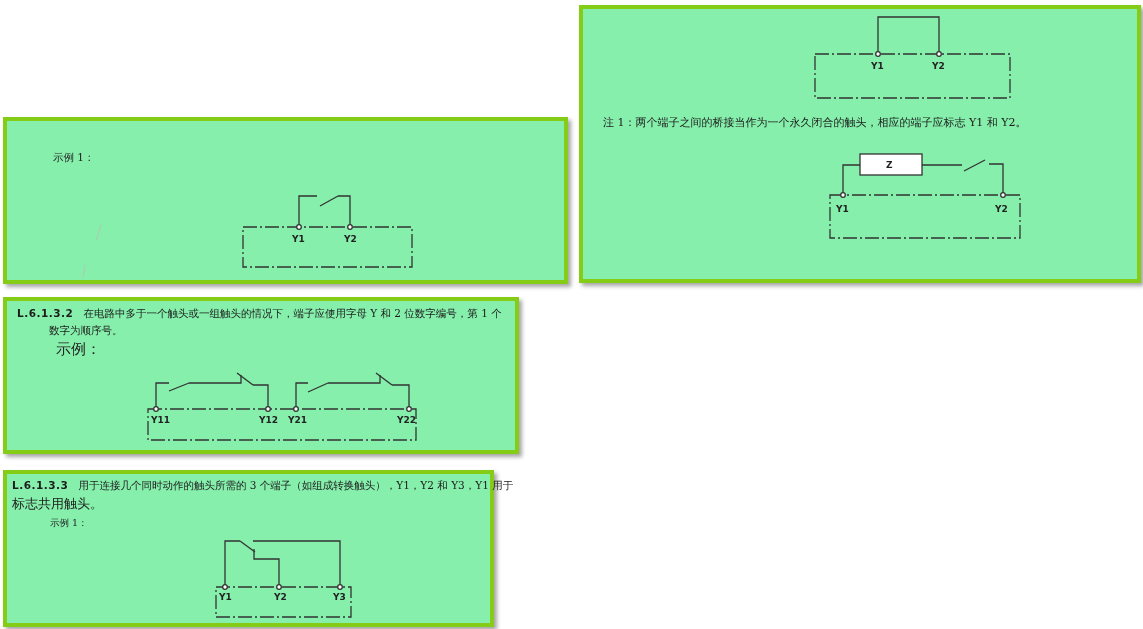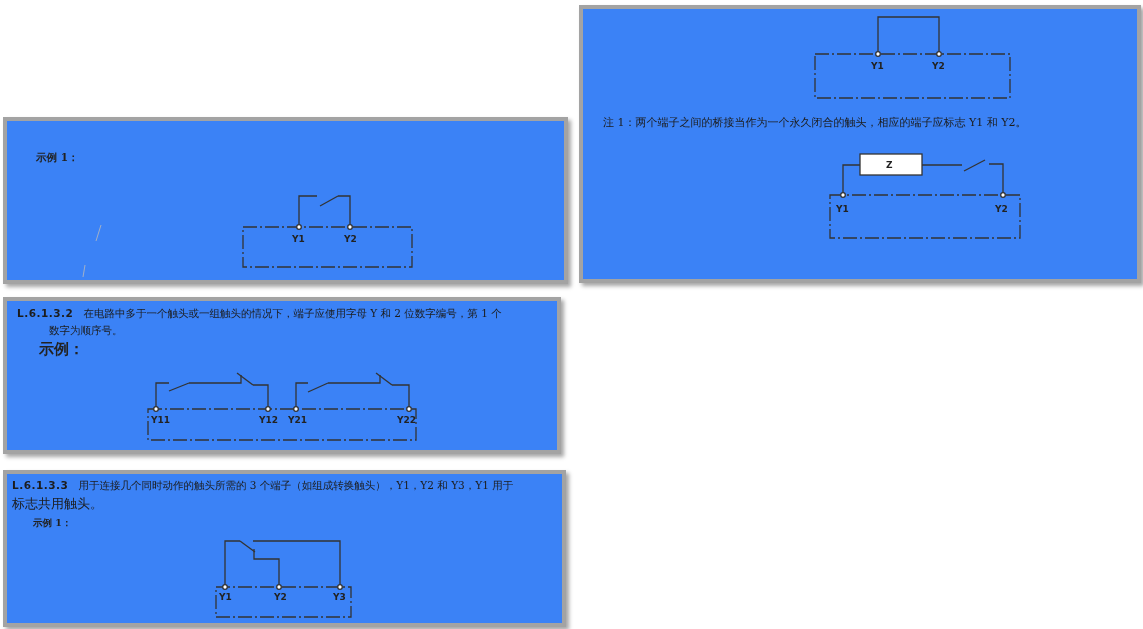--- a/index.html
+++ b/index.html
@@ -4,27 +4,27 @@
   <style>
     html, body { margin:0; padding:0; }
     body {
       width:1143px; height:629px; position:relative; overflow:hidden;
       background:#ffffff;
       font-family: "DejaVu Serif", "Liberation Serif", serif;
       color:#1a1a1a;
     }
     .panel {
       position:absolute; box-sizing:border-box;
-      background:#3b82f6;
-      border:4px solid #a3a3a3;
+      background:#86efac;
+      border:4px solid #84cc16;
       box-shadow: 3px 3px 4px rgba(0,0,0,0.35);
     }
     .ptext { position:absolute; font-size:11.5px; line-height:15px; white-space:nowrap; color:#1c1c1c; }
     .ptext.bold { font-weight:normal; }
-    .sub { position:absolute; font-size:10.5px; line-height:14px; white-space:nowrap; color:#222; font-weight:bold; }
+    .sub { position:absolute; font-size:10.5px; line-height:14px; white-space:nowrap; color:#222; font-weight:normal;margin-left:17px; }
     .code { font-family:"DejaVu Sans", sans-serif; font-weight:bold; margin-right:10px; letter-spacing:0.5px; }
     svg.diag { position:absolute; overflow:visible; }
     svg text { font-family:"DejaVu Sans", sans-serif; font-size:9px; font-weight:bold; fill:#222; }
   </style>
 </head>
 <body>
 
 <div class="panel" style="left:3px; top:117px; width:565px; height:167px;">
   <div class="sub" style="left:29px; top:29px;">示例 1：</div>
   <svg class="diag" width="565" height="167" style="left:-4px; top:-4px;">
@@ -36,21 +36,21 @@
       <circle cx="296" cy="110" r="2.3" fill="#fff"></circle>
       <circle cx="347" cy="110" r="2.3" fill="#fff"></circle>
       <line x1="98" y1="108" x2="93" y2="124" stroke="#bbb" stroke-width="0.8"></line>
       <line x1="82" y1="148" x2="80" y2="160" stroke="#bbb" stroke-width="0.8"></line>
     </g>
     <text x="289" y="125">Y1</text>
     <text x="341" y="125">Y2</text>
   </svg>
 </div>
 
-<div class="panel" style="left:3px; top:297px; width:558px; height:157px;">
+<div class="panel" style="left:3px; top:297px; width:516px; height:157px;">
   <div class="ptext" style="left:10px; top:5px; font-size:10.5px;">
     <span class="code">L.6.1.3.2</span><span>在电路中多于一个触头或一组触头的情况下，端子应使用字母 Y 和 2 位数字编号，第 1 个</span>
   </div>
   <div class="ptext" style="left:10px; top:22px; font-size:10.5px;margin-left:32px;">数字为顺序号。</div>
   <div class="sub" style="left:32px; top:41px; font-size:15px;">示例：</div>
   <svg class="diag" width="564" height="157" style="left:-4px; top:-4px;">
     <g stroke="#333" stroke-width="1.3" fill="none">
       <rect x="145" y="112" width="268" height="31" stroke-dasharray="14,3,2,3"></rect>
 
       <polyline points="153,112 153,86 166,86"></polyline>
@@ -69,21 +69,21 @@
       <circle cx="293" cy="112" r="2.3" fill="#fff"></circle>
       <circle cx="406" cy="112" r="2.3" fill="#fff"></circle>
     </g>
     <text x="148" y="126">Y11</text>
     <text x="256" y="126">Y12</text>
     <text x="285" y="126">Y21</text>
     <text x="394" y="126">Y22</text>
   </svg>
 </div>
 
-<div class="panel" style="left:3px; top:470px; width:563px; height:157px;">
+<div class="panel" style="left:3px; top:470px; width:491px; height:157px;">
   <div class="ptext" style="left:5px; top:4px; font-size:10.5px;">
     <span class="code">L.6.1.3.3</span><span>用于连接几个同时动作的触头所需的 3 个端子（如组成转换触头），Y1，Y2 和 Y3，Y1 用于</span>
   </div>
   <div class="ptext" style="left:5px; top:22px; font-size:13px;">标志共用触头。</div>
   <div class="sub" style="left:26px; top:42px; font-size:9.5px;">示例 1：</div>
   <svg class="diag" width="563" height="157" style="left:-4px; top:-4px;">
     <g stroke="#333" stroke-width="1.3" fill="none">
       <rect x="213" y="117" width="135" height="30" stroke-dasharray="14,3,2,3"></rect>
       <polyline points="222,117 222,71 237,71"></polyline>
       <line x1="237" y1="71" x2="252" y2="82"></line>

